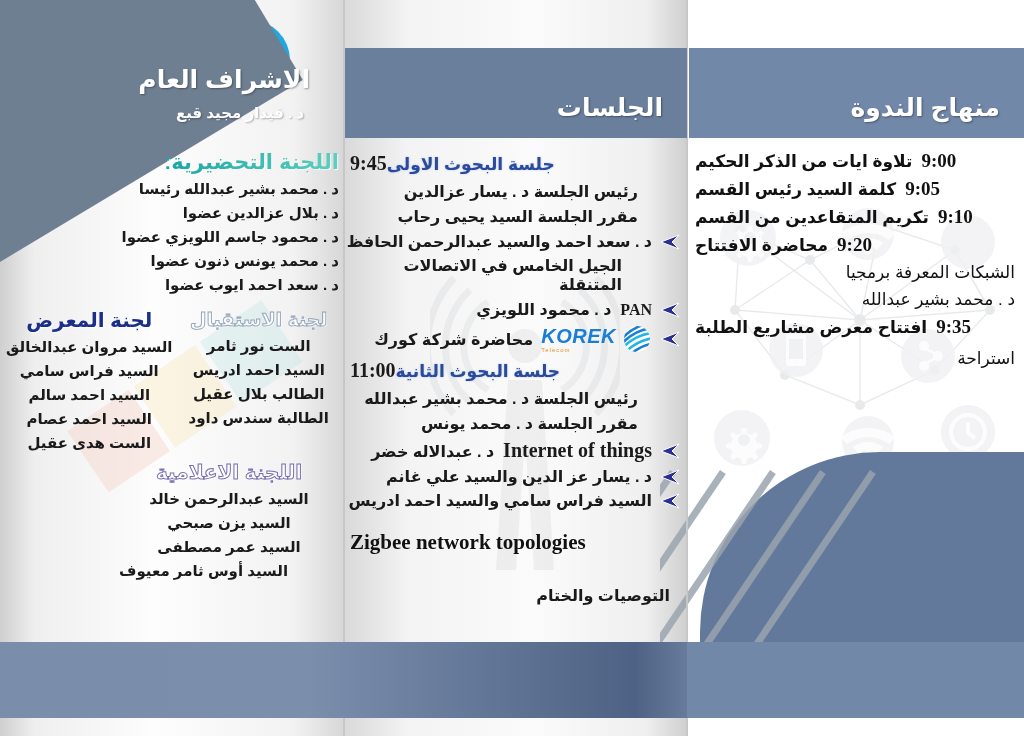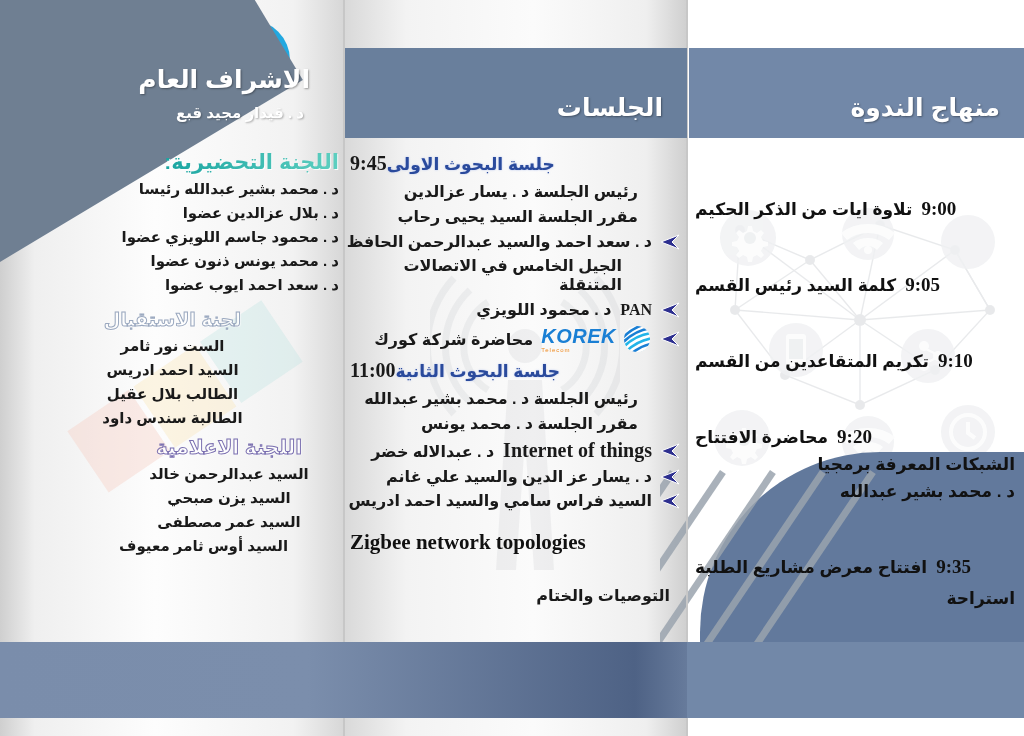--- a/index.html
+++ b/index.html
@@ -88,24 +88,24 @@
   
   .diamonds{position:absolute;left:60px;top:300px;width:250px;height:200px;opacity:.55;}
 
   
   .col{position:absolute;text-align:right;direction:rtl;}
   .col-manhaj{left:689px;top:150px;width:320px;padding-left:6px;}
   .col-jalsat{left:350px;top:150px;width:330px;}
   .col-ishraf{left:6px;  top:150px;width:333px;}
   .time{font-weight:bold;font-size:19px;color:#111;font-family:"Liberation Serif",serif;}
   .desc{font-weight:bold;font-size:17px;color:#111;}
-  .manhaj-line{text-align:right;font-weight:bold;font-size:17px;color:#111;margin-bottom:6px;white-space:nowrap;}
+  .manhaj-line{text-align:right;font-weight:normal;font-size:17px;color:#111;margin-bottom:6px;white-space:nowrap;}
   .manhaj-item{display:flex;flex-direction:row-reverse;justify-content:flex-start;
                align-items:baseline;gap:9px;margin-bottom:6px;}
-  .manhaj-item .time{order:2;margin-top:48px;}
+  .manhaj-item .time{order:2;}
   .manhaj-item .desc{order:1;}
 
   
   .sess-head{display:flex;flex-direction:row-reverse;justify-content:flex-start;
              align-items:baseline;margin:2px 0 7px;}
   .sess-head .time{color:#1a1a1a;font-size:20px;}
   .sess-head .sess-name{color:#2a4a9c;font-weight:bold;font-size:17px;
       text-shadow:0 0 2px rgba(120,150,230,.55);}
   .plain{font-weight:bold;font-size:16px;color:#1a1a1a;margin:0 0 6px 0;text-align:center;}
   .plain.rt{text-align:right;padding-right:42px;}
@@ -429,20 +429,28 @@
     <div class="two-col" style="margin-top:14px;">
 
       <div>
         <div class="cm-title istiqbal" style="font-size:19px;text-align:center;">لجنة الاستقبال</div>
         <div class="cm-line" style="text-align:center;">الست نور ثامر</div>
         <div class="cm-line" style="text-align:center;">السيد احمد ادريس</div>
         <div class="cm-line" style="text-align:center;">الطالب بلال عقيل</div>
         <div class="cm-line" style="text-align:center;">الطالبة سندس داود</div>
       </div>
 
+      <div>
+        <div class="cm-title maarid" style="font-size:20px;text-align:center;">لجنة المعرض</div>
+        <div class="cm-line" style="text-align:center;">السيد مروان عبدالخالق</div>
+        <div class="cm-line" style="text-align:center;">السيد فراس سامي</div>
+        <div class="cm-line" style="text-align:center;">السيد احمد سالم</div>
+        <div class="cm-line" style="text-align:center;">السيد احمد عصام</div>
+        <div class="cm-line" style="text-align:center;">الست هدى عقيل</div>
+      </div>
     </div>
 
     <div style="margin-top:2px;width:220px;">
       <div class="cm-title ialamia" style="font-size:20px;text-align:center;">اللجنة الاعلامية</div>
       <div class="cm-line" style="text-align:center;">السيد عبدالرحمن خالد</div>
       <div class="cm-line" style="text-align:center;">السيد يزن صبحي</div>
       <div class="cm-line" style="text-align:center;">السيد عمر مصطفى</div>
       <div class="cm-line" style="text-align:left;">السيد أوس ثامر معيوف</div>
     </div>
   </div>

